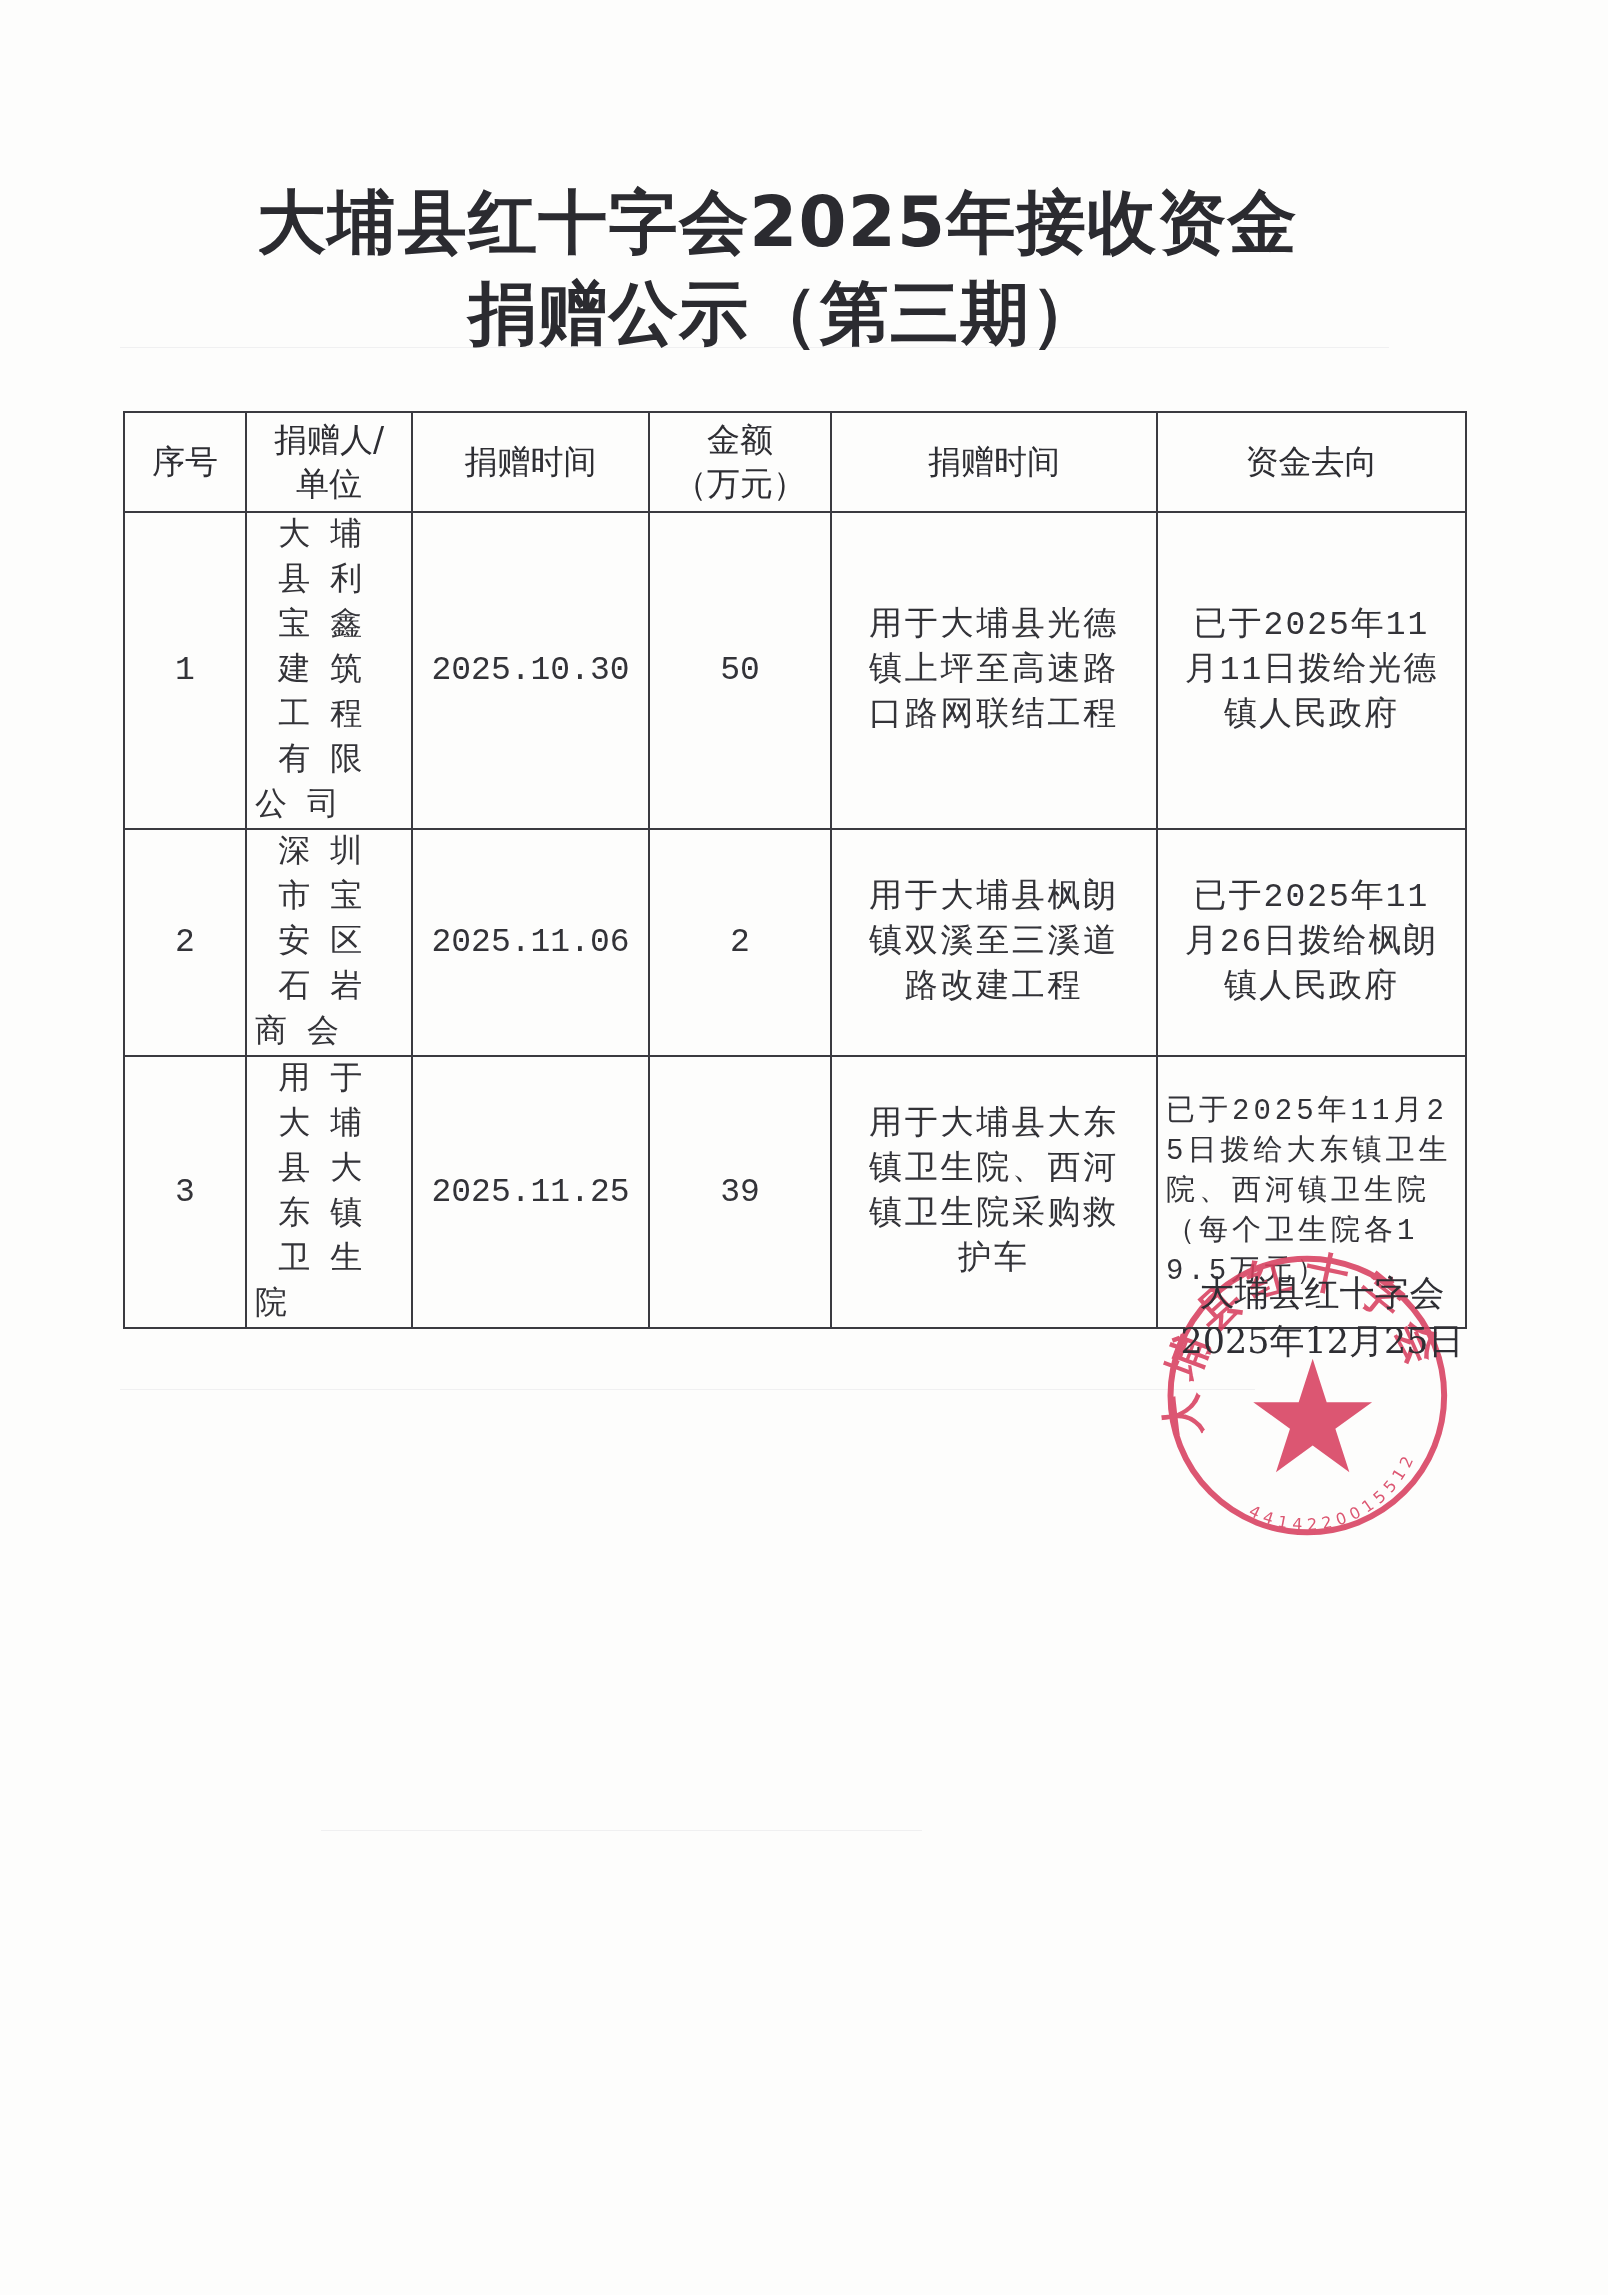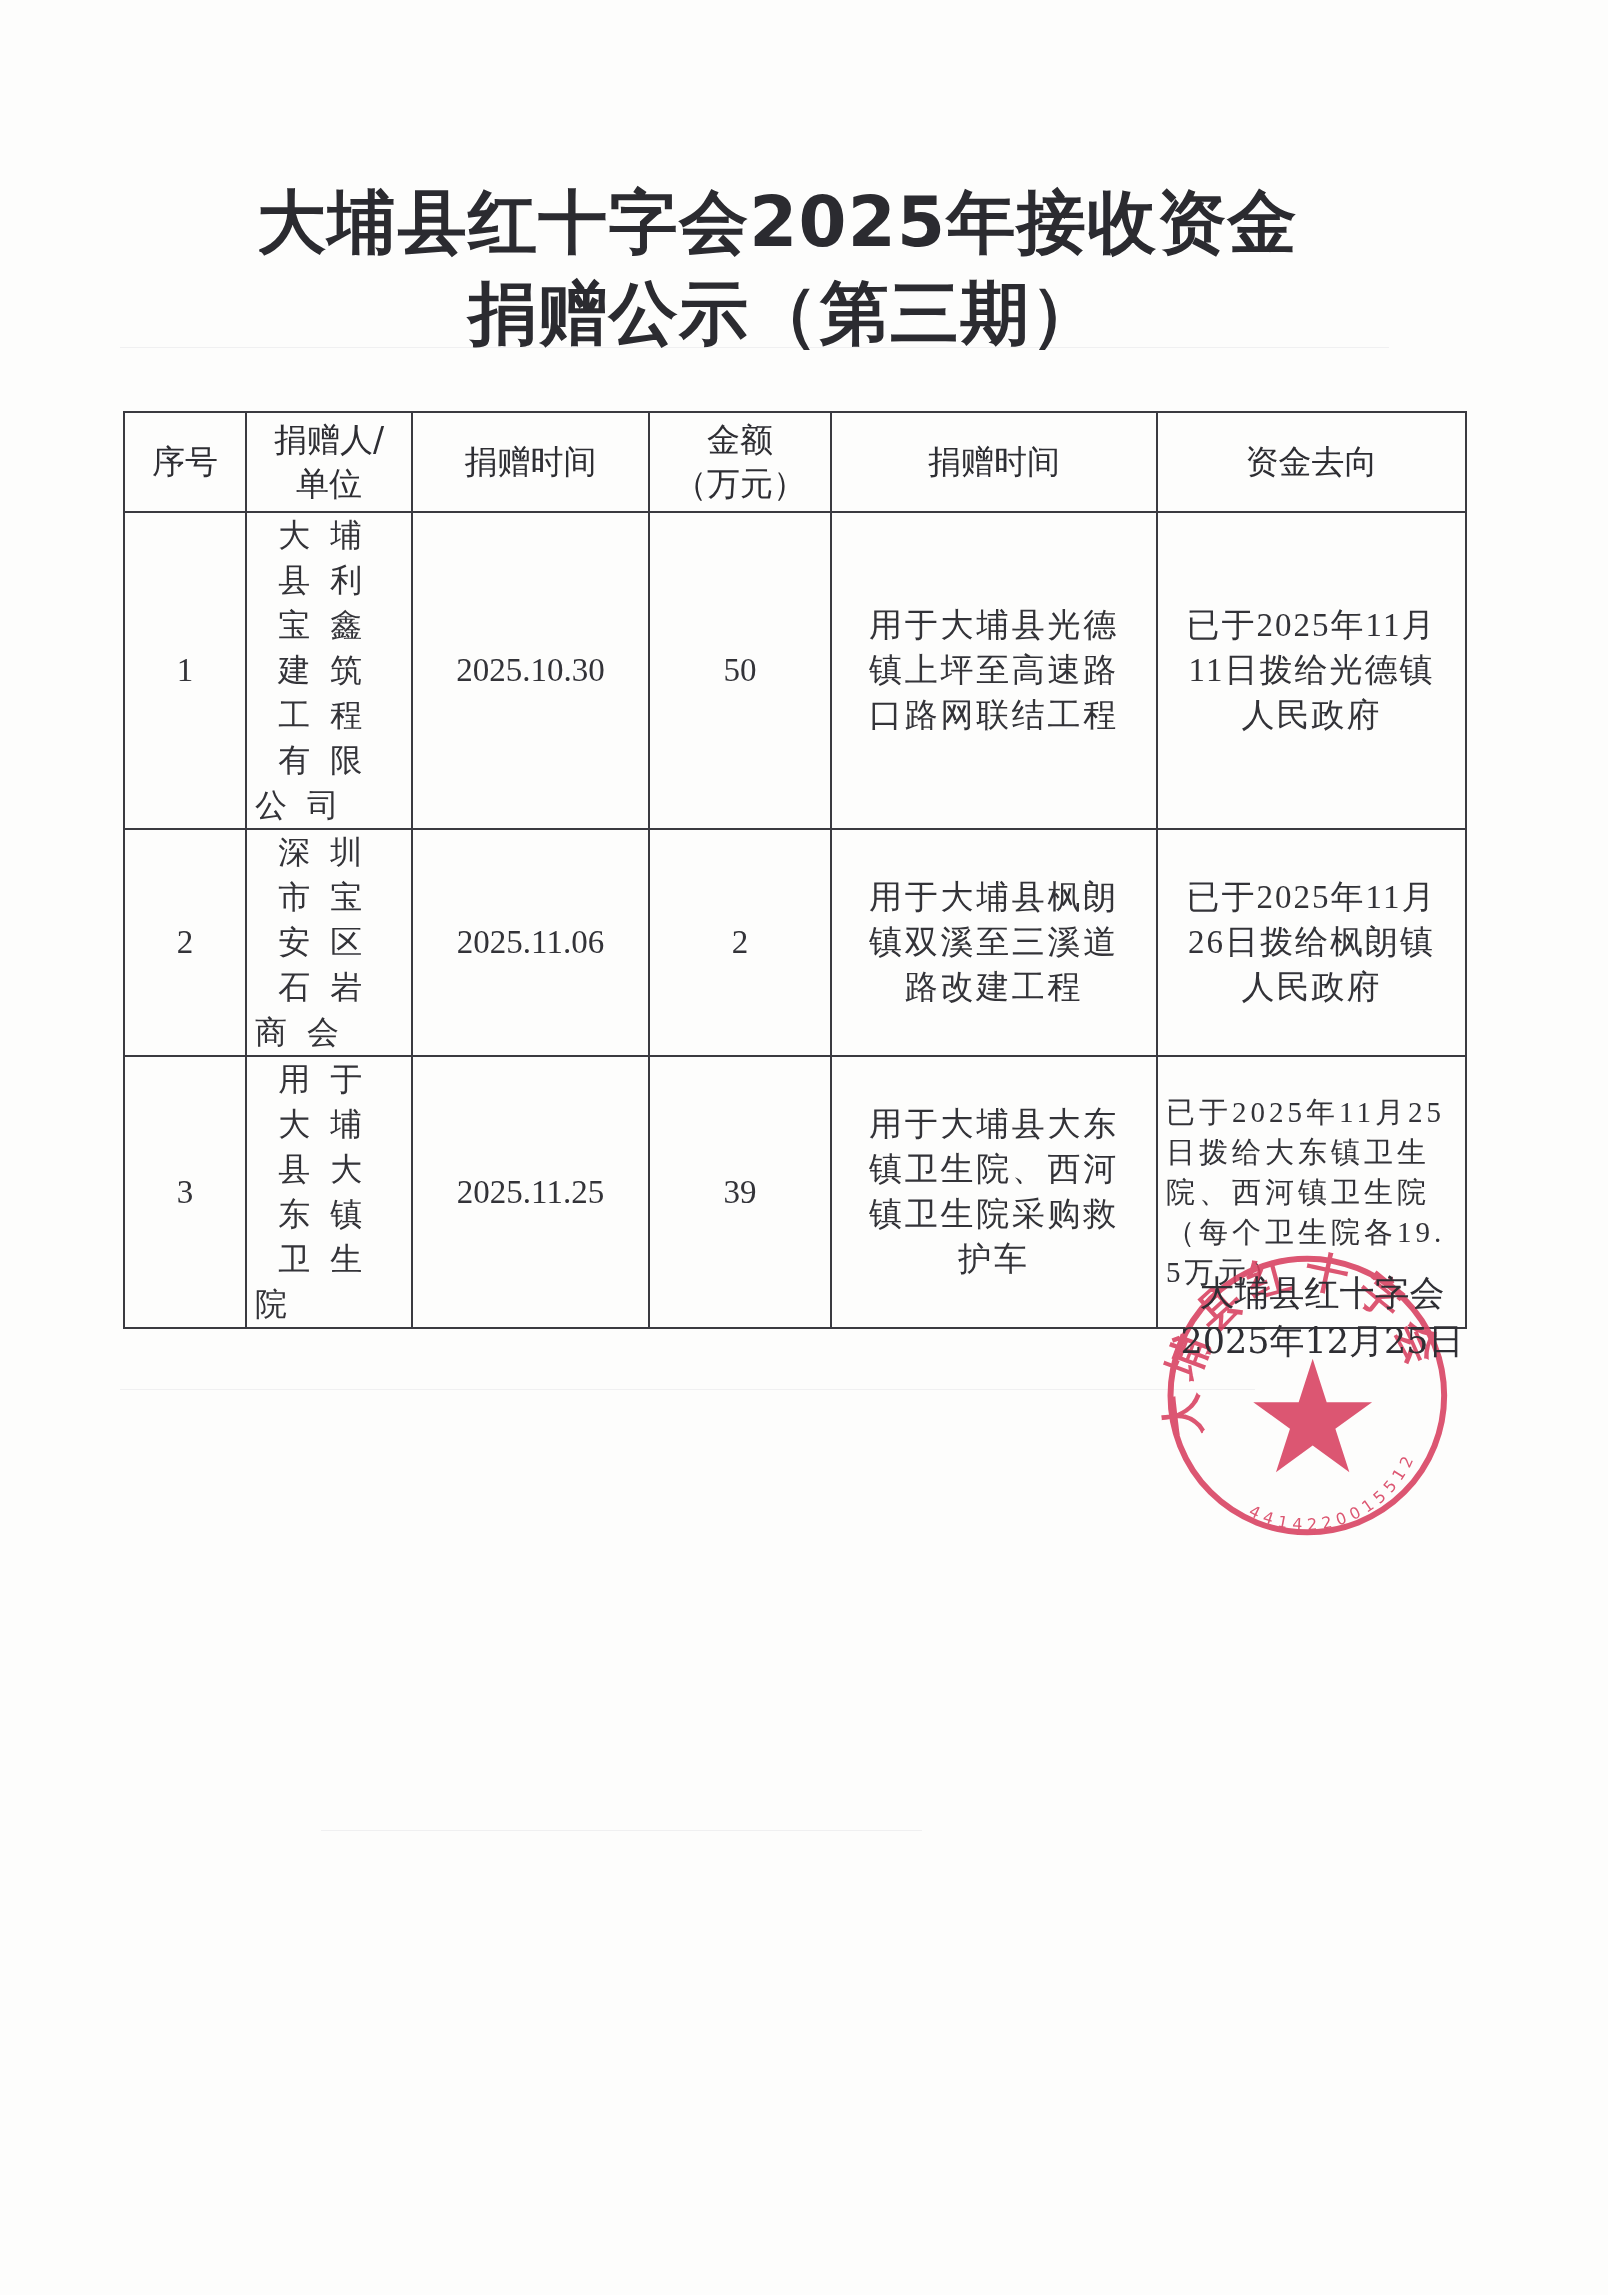--- a/index.html
+++ b/index.html
@@ -30,21 +30,21 @@
   table.grid td, table.grid th {
     border: 2.7px solid #3a3a40;
     padding: 0; text-align: center; vertical-align: middle;
   }
   table.grid th {
     font-family: "DejaVu Sans", "Liberation Sans", sans-serif;
     font-weight: normal; font-size: 33px; line-height: 44px;
     color: #2e2e33;
   }
   table.grid td {
-    font-family: Liberation Serif, serif;
+    font-family: Liberation Mono, monospace;
     font-size: 33px; line-height: 45px; color: #333338;
   }
   tr.hdr { height: 100px; }
   tr.r1 { height: 297px; }
   tr.r2 { height: 209px; }
   tr.r3 { height: 230px; }
   .donor {
     text-align: justify; text-align-last: left;
     padding: 0 5.3px 0 8px !important;
     letter-spacing: 20px; font-size: 32px !important;

